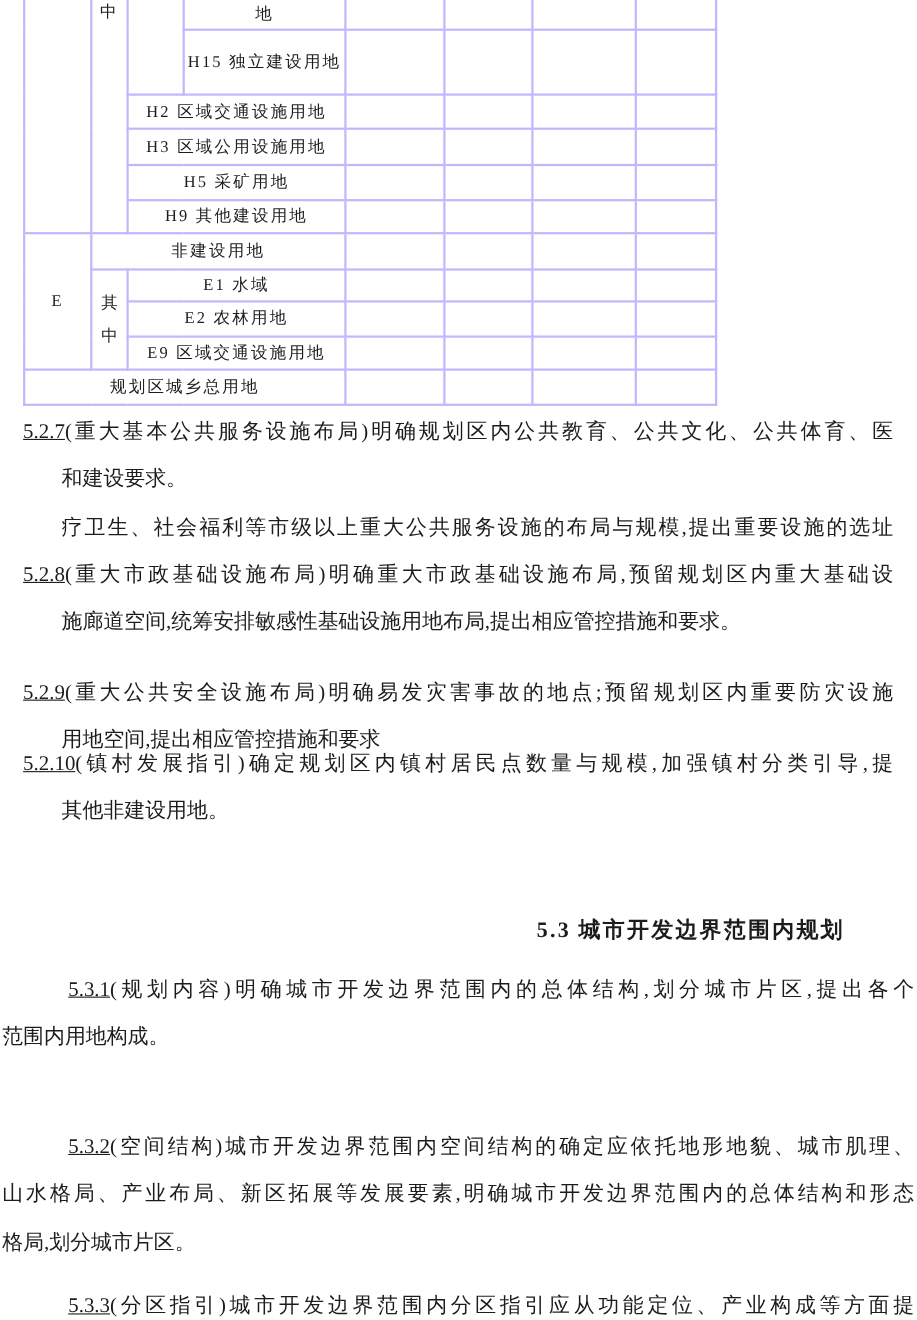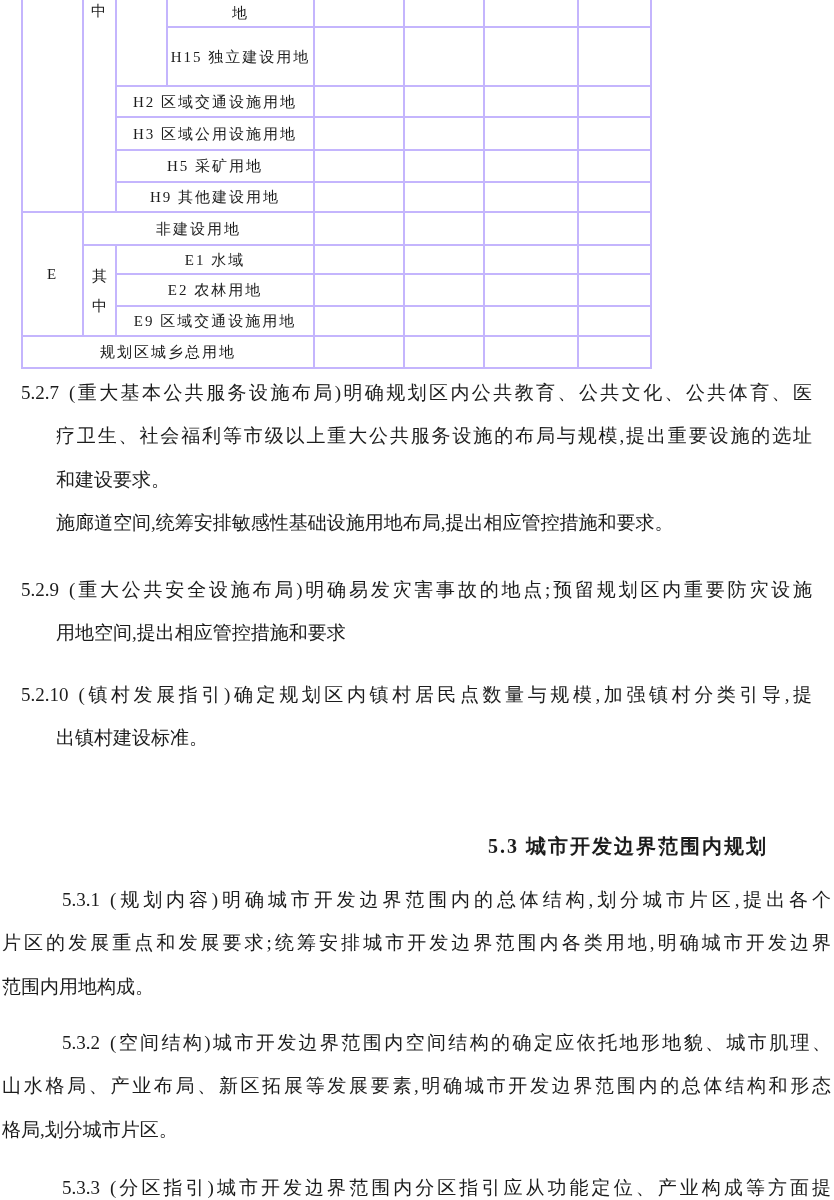--- a/index.html
+++ b/index.html
@@ -25,24 +25,24 @@
   
   .para{
     position:absolute;left:21px;width:791px;
     font-size:19px;line-height:43.3px;
   }
   .para .line{text-align:justify;}
   .para .line.j{text-align-last:justify;}
   .para .line.hang{padding-left:35px;}
   .para.wide{left:2px;width:829px;}
   .para.wide .line.first{padding-left:60px;}
-  .num{padding-right:10px;white-space:nowrap;}
+  .num{white-space:nowrap;text-decoration:underline;}
   .p527{top:371px;}
   .p528{top:501px;}
-  .p529{top:568px;}
+  .p529{top:608px;}
   .p5210{top:673px;}
   .p531{top:878px;}
   .p532{top:1021px;}
   .p533{top:1166px;}
   .sec-heading{
     position:absolute;left:0;top:833px;width:768px;
     text-align:right;font-weight:bold;
     font-size:20px;letter-spacing:2px;line-height:26px;
   }
 </style>
@@ -141,43 +141,43 @@
     <td></td>
     <td></td>
     <td></td>
     <td></td>
   </tr>
 </tbody>
   </table>
 
 <div class="para p527">
   <div class="line j"><span class="num">5.2.7</span><span>(重大基本公共服务设施布局)明确规划区内公共教育、公共文化、公共体育、医</span></div>
+  <div class="line hang">和建设要求。</div>
   <div class="line j hang">疗卫生、社会福利等市级以上重大公共服务设施的布局与规模,提出重要设施的选址</div>
-  <div class="line hang">和建设要求。</div>
 </div>
 
 <div class="para p528">
+  <div class="line j"><span class="num">5.2.8</span><span>(重大市政基础设施布局)明确重大市政基础设施布局,预留规划区内重大基础设</span></div>
   <div class="line hang">施廊道空间,统筹安排敏感性基础设施用地布局,提出相应管控措施和要求。</div>
 </div>
 
 <div class="para p529">
   <div class="line j"><span class="num">5.2.9</span><span>(重大公共安全设施布局)明确易发灾害事故的地点;预留规划区内重要防灾设施</span></div>
   <div class="line hang">用地空间,提出相应管控措施和要求</div>
 </div>
 
 <div class="para p5210">
   <div class="line j"><span class="num">5.2.10</span><span>(镇村发展指引)确定规划区内镇村居民点数量与规模,加强镇村分类引导,提</span></div>
-  <div class="line hang">出镇村建设标准。</div>
+  <div class="line hang">其他非建设用地。</div>
 </div>
 
 <div class="sec-heading">5.3 城市开发边界范围内规划</div>
 
 <div class="para wide p531">
   <div class="line j first"><span class="num">5.3.1</span><span>(规划内容)明确城市开发边界范围内的总体结构,划分城市片区,提出各个</span></div>
-  <div class="line j">片区的发展重点和发展要求;统筹安排城市开发边界范围内各类用地,明确城市开发边界</div>
   <div class="line">范围内用地构成。</div>
 </div>
 
 <div class="para wide p532">
   <div class="line j first"><span class="num">5.3.2</span><span>(空间结构)城市开发边界范围内空间结构的确定应依托地形地貌、城市肌理、</span></div>
   <div class="line j">山水格局、产业布局、新区拓展等发展要素,明确城市开发边界范围内的总体结构和形态</div>
   <div class="line">格局,划分城市片区。</div>
 </div>
 
 <div class="para wide p533">

